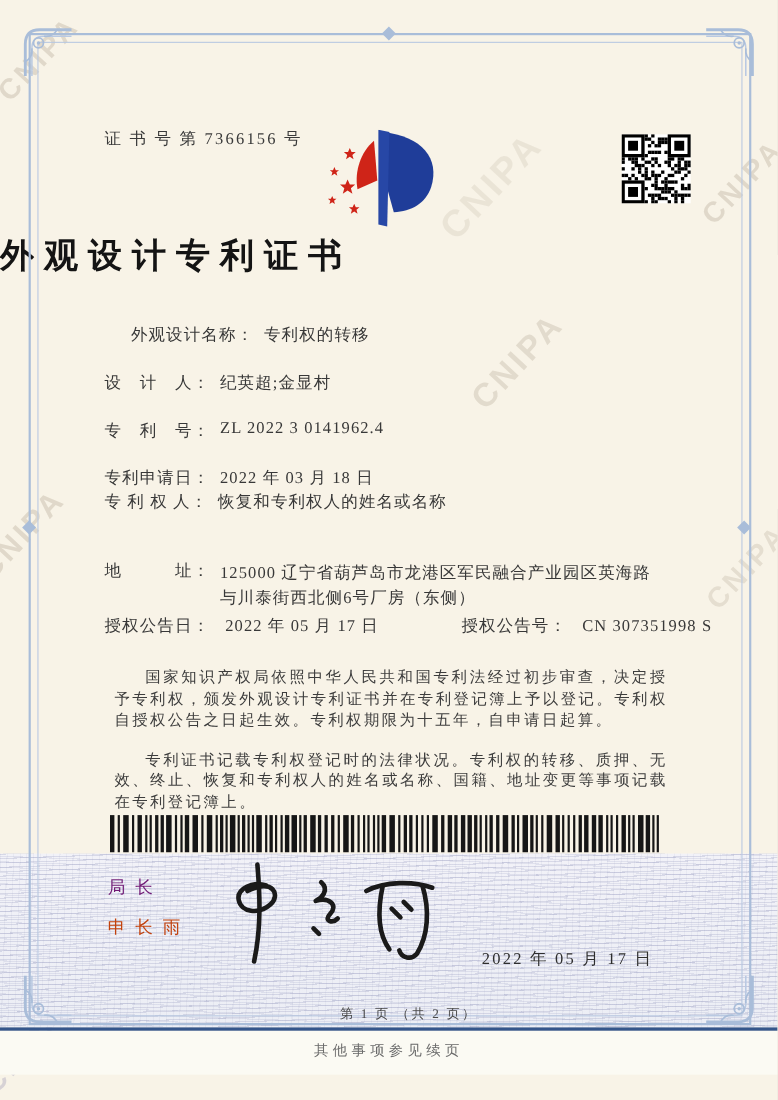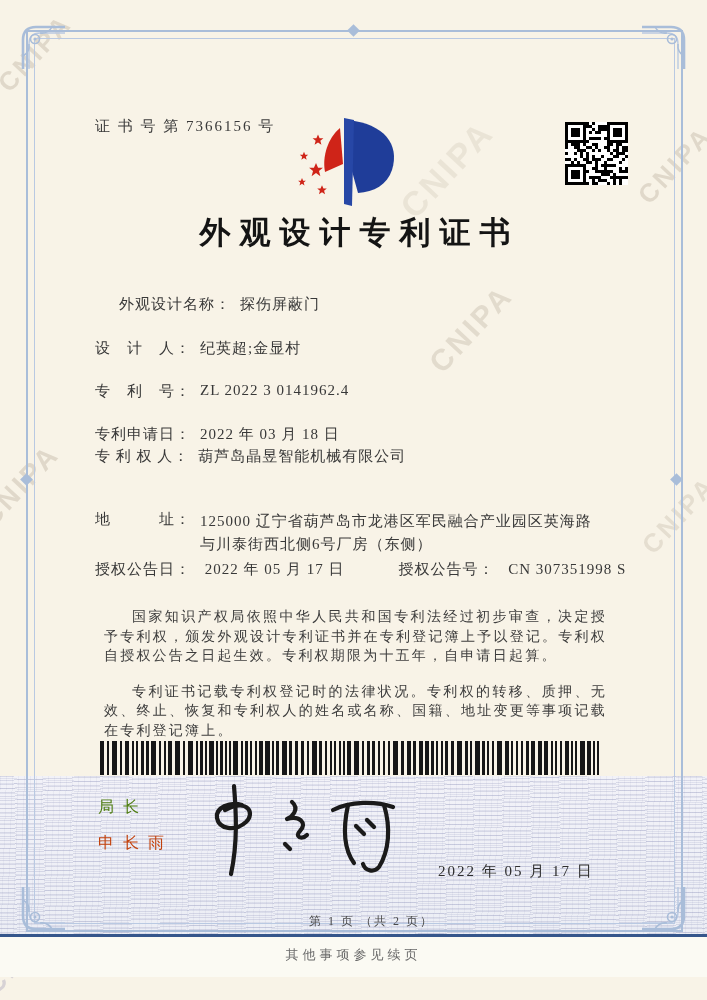--- a/index.html
+++ b/index.html
@@ -28,36 +28,36 @@
   .corner{position:absolute;width:46px;height:46px;z-index:3;pointer-events:none;}
   .corner.tl{left:20px;top:24px;}
   .corner.tr{left:641px;top:24px;transform:scaleX(-1);}
   .corner.bl{left:20px;top:886px;transform:scaleY(-1);}
   .corner.br{left:641px;top:886px;transform:scale(-1,-1);}
   .edge-diamond{position:absolute;width:9px;height:9px;background:#a9bdd9;transform:rotate(45deg);z-index:3;}
   
   .cert-no{position:absolute;left:95px;top:117px;font-size:15px;letter-spacing:2px;color:#3a3a3a;z-index:1;}
   .logo{position:absolute;left:288px;top:118px;width:124px;height:90px;z-index:1;}
   .qr{position:absolute;left:565px;top:122px;width:63px;height:63px;z-index:1;}
-  .title{position:absolute;left:12px;right:0;top:212px;text-align:center;
+  .title{position:absolute;left:0;right:0;top:212px;text-align:left;
     font-size:31px;font-weight:bold;letter-spacing:9px;color:#141414;z-index:1;}
   
   .field{position:absolute;left:95px;font-size:15px;letter-spacing:1px;color:#383838;z-index:1;display:flex;}
   .field .lab{white-space:pre;flex:none;}
   .field .val{margin-left:9px;}
   .addr-lines div{line-height:23px;}
-  .grant-row{display:flex;gap:54px;}
+  .grant-row{display:flex;gap:75px;}
   
   .body-text{position:absolute;left:88px;width:535px;top:591px;z-index:1;
     font-size:14px;line-height:19.5px;letter-spacing:2.2px;color:#3d3d3d;text-align:justify;}
   .body-text p{margin:16px;text-indent:2em;}
   
   .barcode{position:absolute;left:100px;top:741px;width:505px;height:34px;z-index:1;}
   
-  .sig-title{position:absolute;left:98px;top:797px;font-size:16px;letter-spacing:9px;color:#4d7c0f;z-index:1;}
+  .sig-title{position:absolute;left:98px;top:797px;font-size:16px;letter-spacing:9px;color:#701a75;z-index:1;}
   .sig-name{position:absolute;left:98px;top:833px;font-size:16px;letter-spacing:9px;color:#c2410c;z-index:1;}
   .sig-script{position:absolute;left:195px;top:778px;width:215px;height:100px;z-index:1;}
   .sig-date{position:absolute;left:438px;top:862px;font-size:15px;letter-spacing:2px;color:#2e2e2e;z-index:1;}
   
   .page-info{position:absolute;left:0;right:0;top:913px;text-align:center;
     font-size:12px;letter-spacing:2px;color:#4a4a4a;z-index:3;margin-left:36px;}
   .cont-note{position:absolute;left:0;right:0;top:946px;text-align:center;
     font-size:13px;letter-spacing:4px;color:#6a6a6a;z-index:3;}
 </style>
 </head>
@@ -274,37 +274,37 @@
       <rect x="30" y="60" width="3" height="3" fill="#000"></rect>
       <rect x="42" y="60" width="3" height="3" fill="#000"></rect>
       <rect x="48" y="60" width="3" height="3" fill="#000"></rect>
       <rect x="54" y="60" width="3" height="3" fill="#000"></rect>
     </svg>
 
   <div class="title">外观设计专利证书</div>
 
   <div class="field" style="top:295px;margin-left:24px;">
     <span class="lab">外观设计名称：</span>
-    <span class="val">探伤屏蔽门</span>
+    <span class="val">专利权的转移</span>
   </div>
   <div class="field" style="top:339px;">
     <span class="lab">设　计　人：</span>
     <span class="val">纪英超;金显村</span>
   </div>
   <div class="field" style="top:382px;">
     <span class="lab">专　利　号：</span>
     <span class="val">ZL 2022 3 0141962.4</span>
   </div>
   <div class="field" style="top:425px;">
     <span class="lab">专利申请日：</span>
     <span class="val">2022 年 03 月 18 日</span>
   </div>
   <div class="field" style="top:447px;justify-content:flex-end;">
     <span class="lab">专 利 权 人：</span>
-    <span class="val">葫芦岛晶昱智能机械有限公司</span>
+    <span class="val">恢复和专利权人的姓名或名称</span>
   </div>
   <div class="field" style="top:510px;">
     <span class="lab">地　　　址：</span>
     <span class="val addr-lines">
       <div>125000 辽宁省葫芦岛市龙港区军民融合产业园区英海路</div>
       <div>与川泰街西北侧6号厂房（东侧）</div>
     </span>
   </div>
   <div class="field grant-row" style="top:560px;">
     <span>

